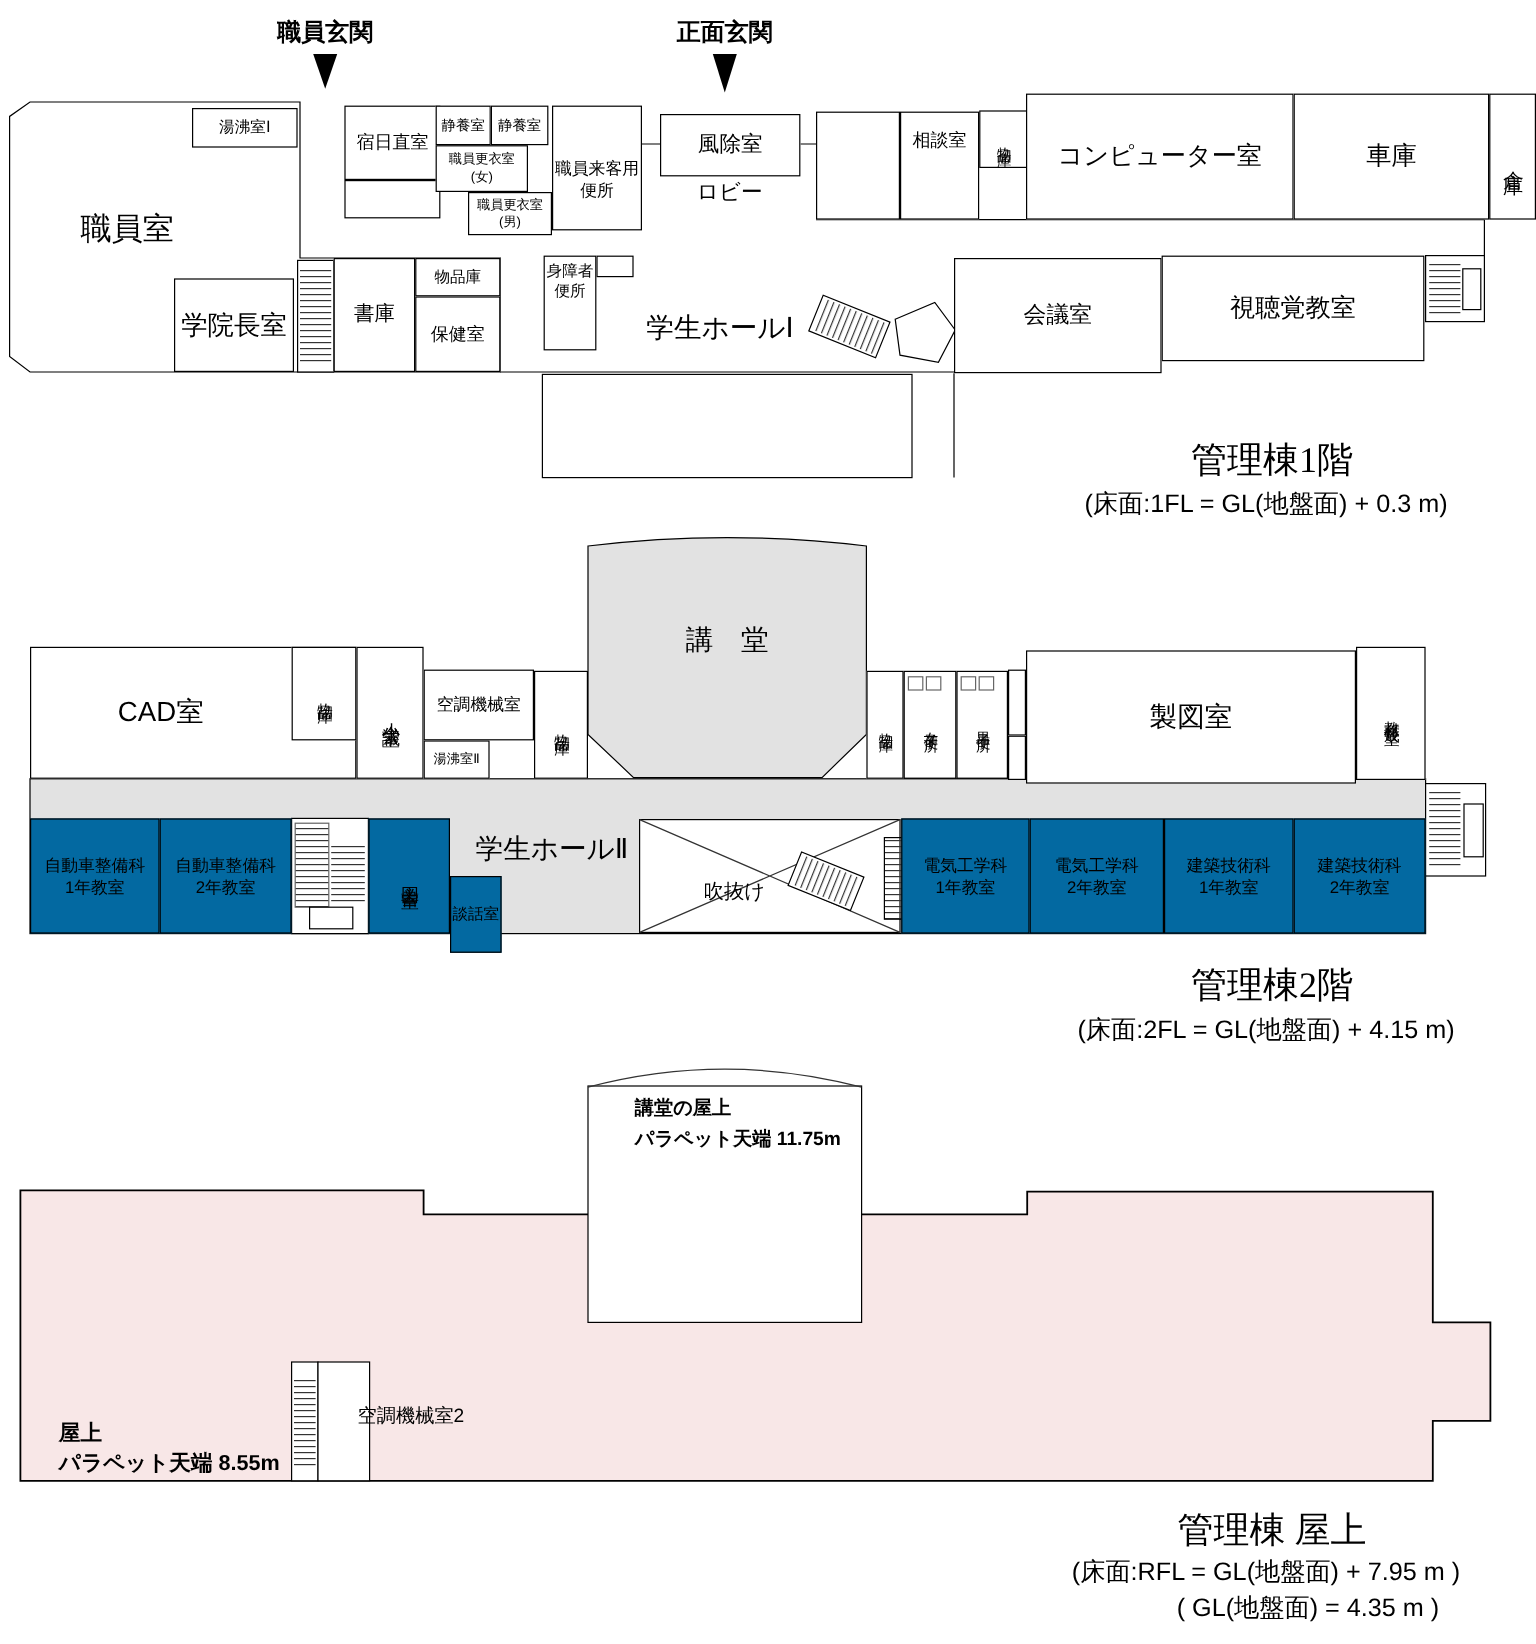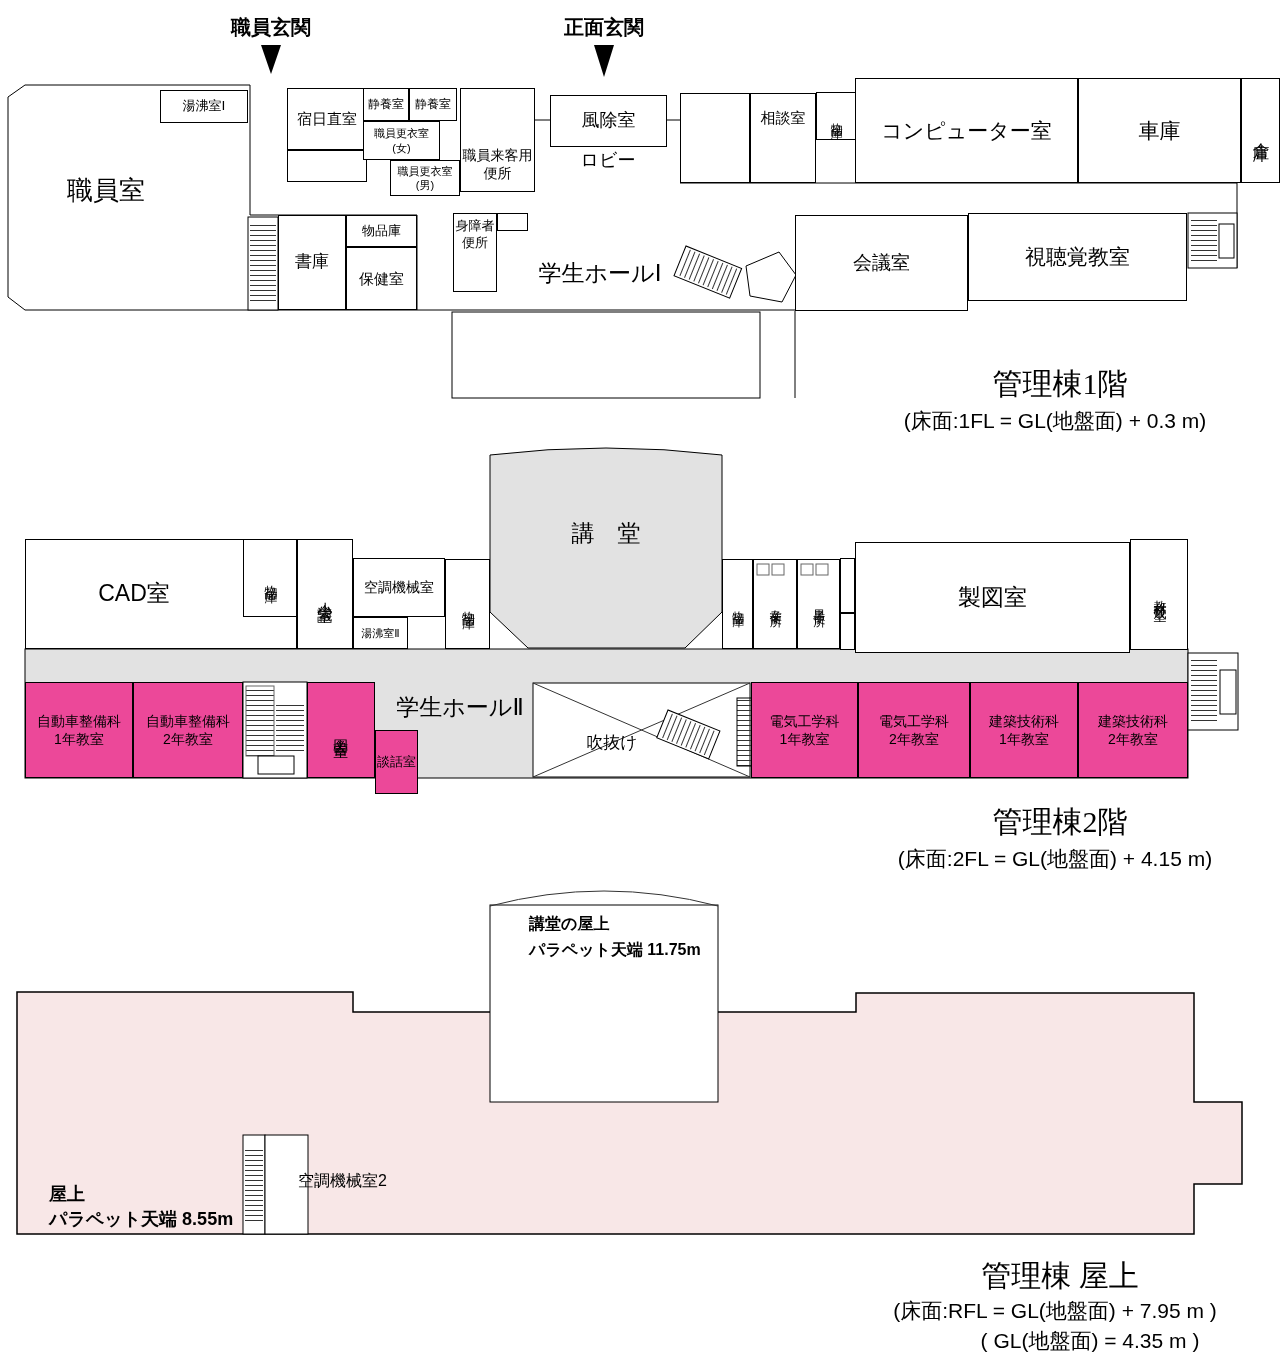--- a/index.html
+++ b/index.html
@@ -3,21 +3,21 @@
 <meta charset="utf-8">
 <style>
   html,body{margin:0;padding:0;background:#fff;}
   #canvas{position:relative;width:1280px;height:1370px;background:#fff;overflow:hidden;
           font-family:"Liberation Sans","DejaVu Sans",sans-serif;color:#000;}
   #plan-svg{position:absolute;left:0;top:0;z-index:0;}
   .rm{position:absolute;box-sizing:border-box;border:1px solid #000;background:#fff;
       display:flex;align-items:center;justify-content:center;text-align:center;
       font-size:13px;line-height:1.3;z-index:2;}
   .rm span{white-space:pre-line;}
-  .g{background:#ec4899;}
+  .g{background:#0369a1;}
   .v span{writing-mode:vertical-rl;letter-spacing:2px;white-space:pre;}
   .lbl{position:absolute;border:none;background:transparent;display:flex;align-items:center;
        justify-content:center;text-align:center;z-index:3;line-height:1.25;}
   .lbl span{white-space:pre-line;}
   .left{justify-content:flex-start;text-align:left;padding-left:31px;}
   .b{font-weight:bold;}
   .serif{font-family:"Liberation Serif","DejaVu Serif",serif;}
   .nowrap span{white-space:nowrap;}
 </style>
 </head>
@@ -106,20 +106,23 @@
   <div class="lbl b" style="left:538px;top:12px;width:132px;height:30px;font-size:20px">
       <span>正面玄関</span>
     </div>
 
   <div class="lbl" style="left:36px;top:160px;width:140px;height:60px;font-size:26px">
       <span>職員室</span>
     </div>
   <div class="rm" style="left:160px;top:90px;width:88px;height:33px">
       <span>湯沸室Ⅰ</span>
     </div>
+  <div class="rm" style="left:145px;top:232px;width:100px;height:78px;font-size:22px">
+      <span>学院長室</span>
+    </div>
   <div class="rm" style="left:278px;top:215px;width:68px;height:95px;font-size:17px">
       <span>書庫</span>
     </div>
   <div class="rm" style="left:346px;top:215px;width:71px;height:32px">
       <span>物品庫</span>
     </div>
   <div class="rm" style="left:346px;top:247px;width:71px;height:63px;font-size:15px">
       <span>保健室</span>
     </div>
   <div class="rm" style="left:287px;top:88px;width:80px;height:62px;font-size:15px">
@@ -135,21 +138,21 @@
       <span>静養室</span>
     </div>
   <div class="rm" style="left:363px;top:121px;width:77px;height:39px;font-size:11px">
       <span>職員更衣室
 (女)</span>
     </div>
   <div class="rm" style="left:390px;top:160px;width:70px;height:36px;font-size:11px">
       <span>職員更衣室
 (男)</span>
     </div>
-  <div class="rm" style="left:460px;top:88px;width:75px;height:104px;font-size:14px;align-items:flex-end;padding-bottom:9px">
+  <div class="rm" style="left:460px;top:88px;width:75px;height:104px;font-size:14px;align-items:flex-end;padding-bottom:24px">
       <span>職員来客用
 便所</span>
     </div>
   <div class="rm" style="left:550px;top:95px;width:117px;height:52px;font-size:18px">
       <span>風除室</span>
     </div>
   <div class="lbl" style="left:560px;top:148px;width:96px;height:24px;font-size:18px">
       <span>ロビー</span>
     </div>
   <div class="rm" style="left:680px;top:93px;width:70px;height:90px">

